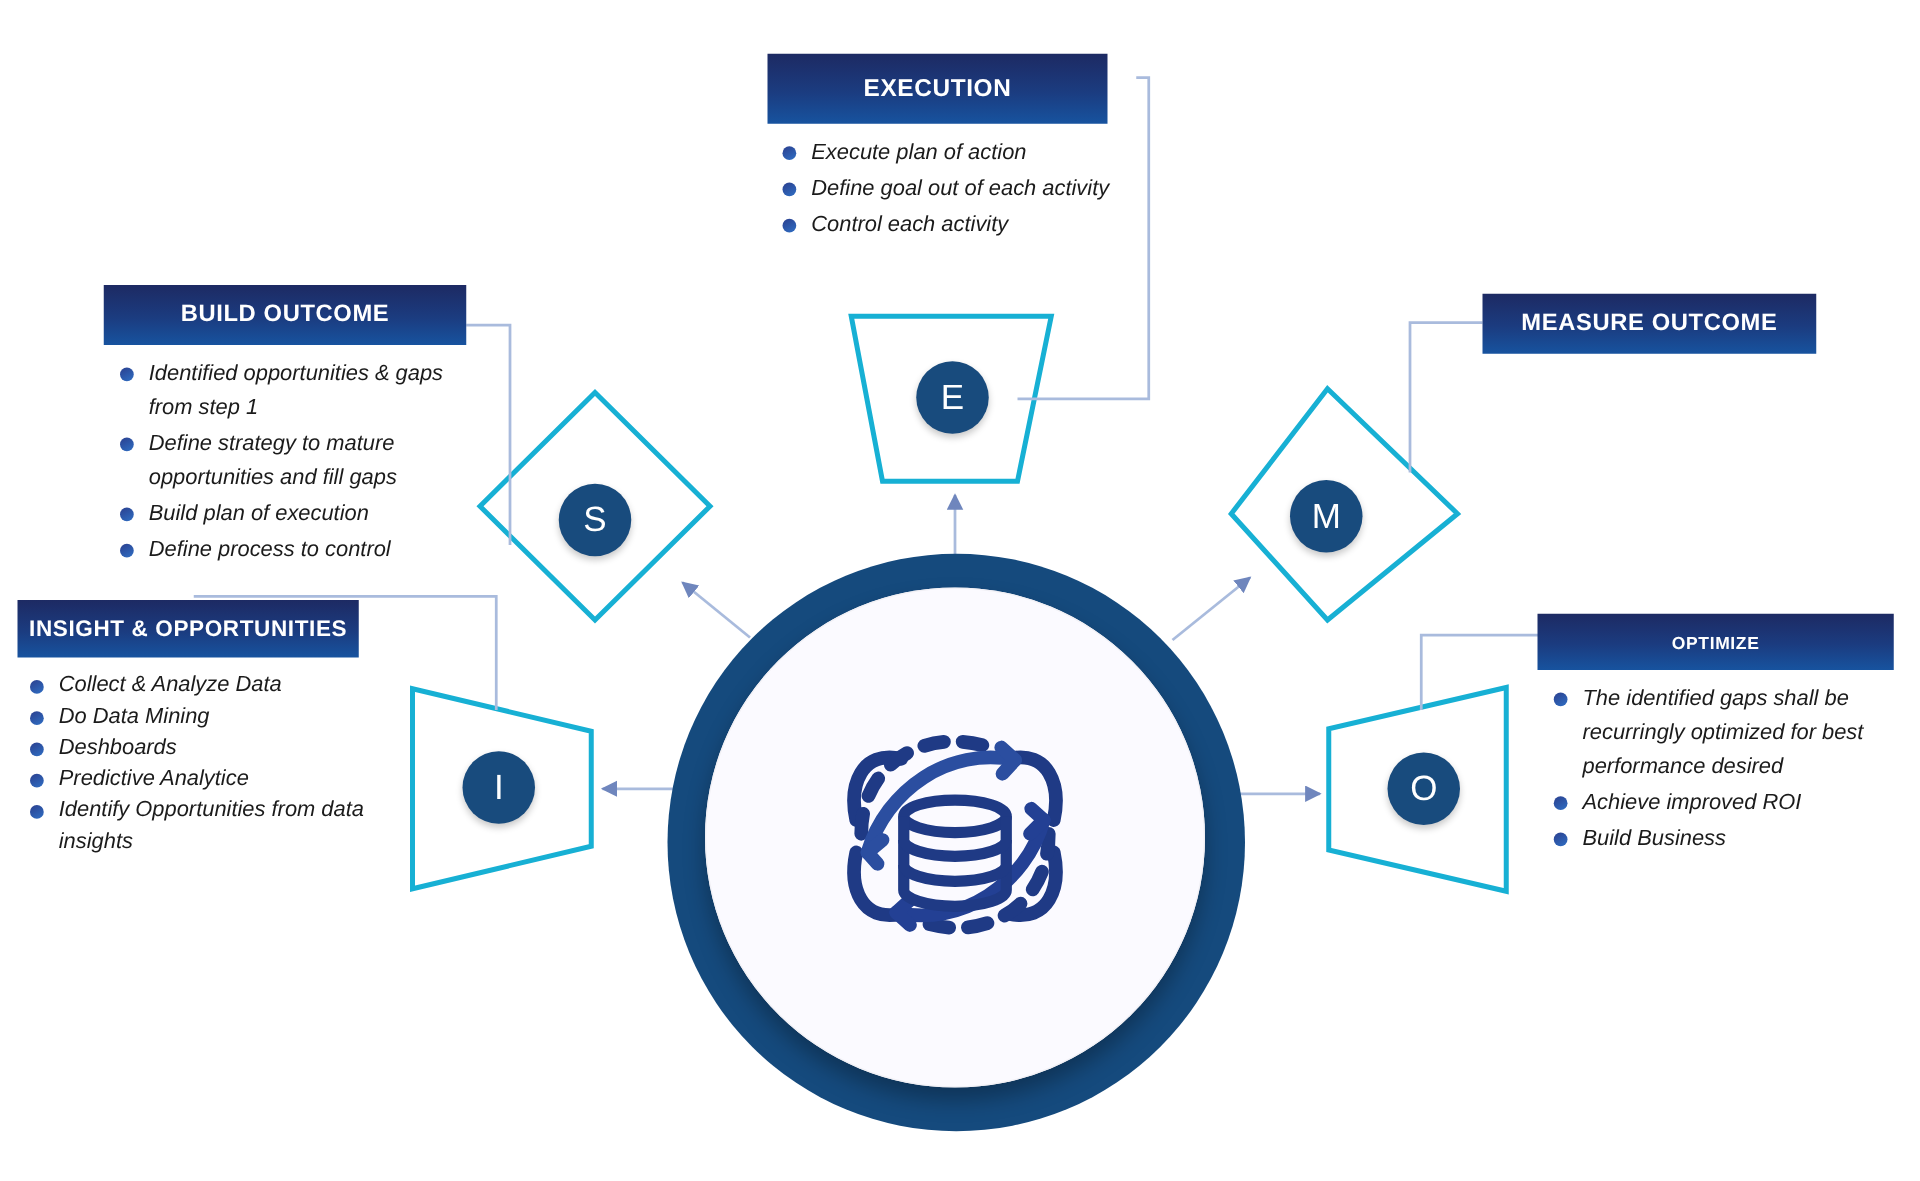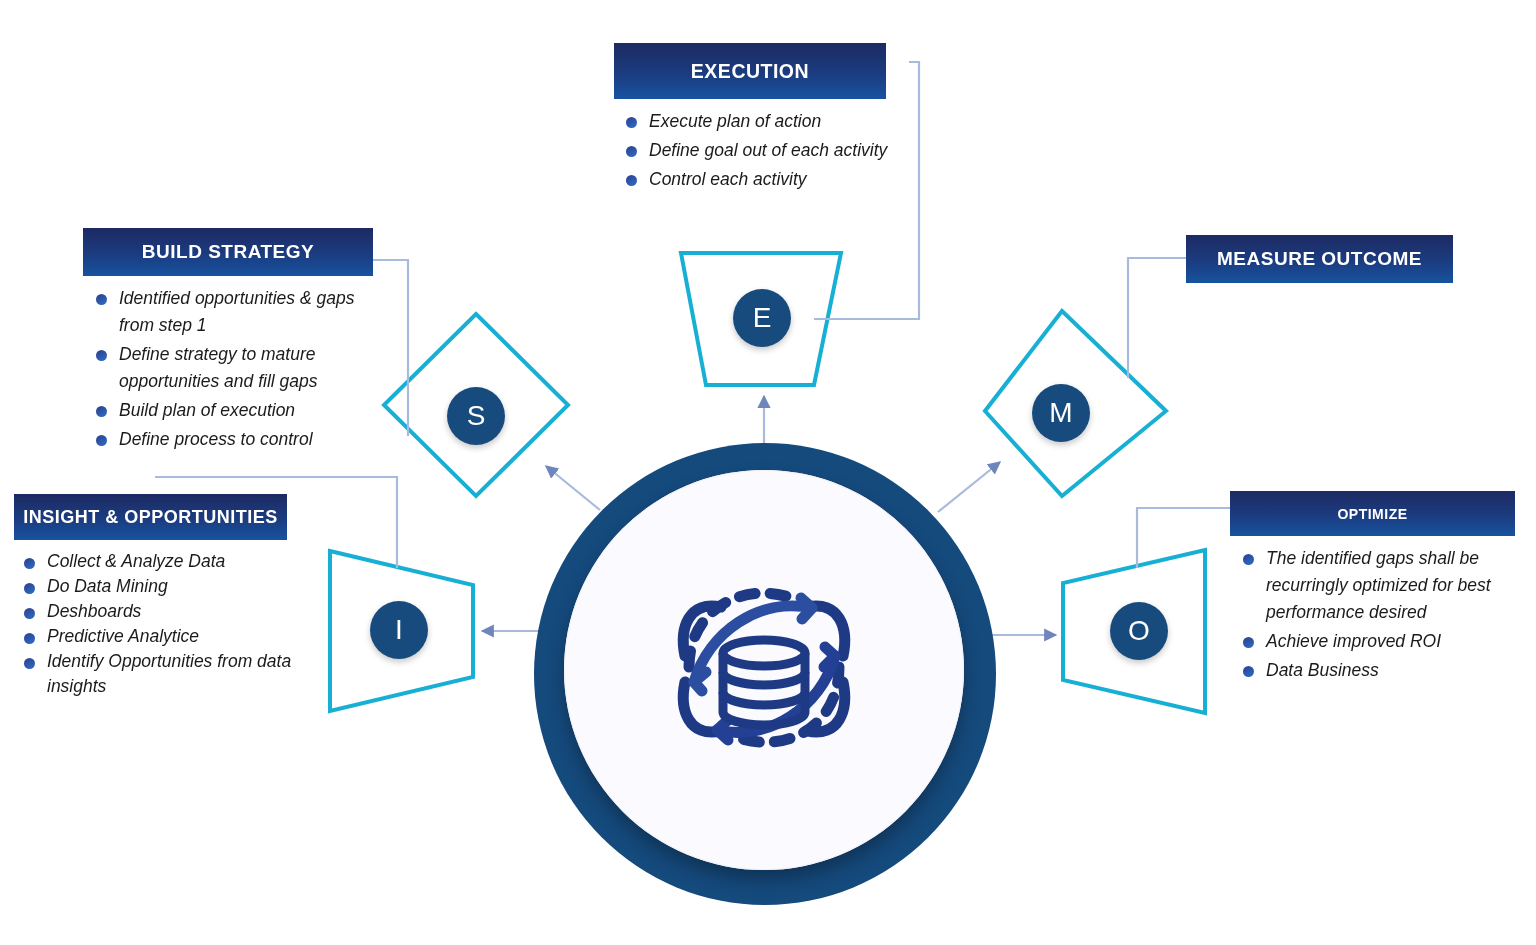--- a/index.html
+++ b/index.html
@@ -41,21 +41,21 @@
 
   
   #panel-execution { left: 614px; top: 43px; width: 300px; }
   #panel-execution .panel-head { width: 272px; height: 56px; font-size: 19.5px; }
   #panel-execution .panel-list { margin-left: 8px; }
 
   #panel-build { left: 83px; top: 228px; width: 300px; }
   #panel-build .panel-head { width: 290px; height: 48px; font-size: 19px; }
   #panel-build .panel-list { margin-left: 9px; }
 
-  #panel-insight { left: 14px; top: 494px; width: 300px; }
+  #panel-insight { left: 14px; top: 480px; width: 300px; }
   #panel-insight .panel-head { width: 273px; height: 46px; font-size: 18px; }
   #panel-insight .panel-list { margin-left: 6px; }
   #panel-insight .panel-list li { line-height: 25px; margin-bottom: 0; }
 
   #panel-measure { left: 1186px; top: 235px; width: 300px; }
   #panel-measure .panel-head { width: 267px; height: 48px; font-size: 19px; }
   #panel-measure .panel-list { margin-left: 9px; }
 
   #panel-optimize { left: 1230px; top: 491px; width: 300px; }
   #panel-optimize .panel-head { width: 285px; height: 45px; font-size: 14px; }
@@ -188,21 +188,21 @@
   <div class="panel" id="panel-execution">
     <div class="panel-head">EXECUTION</div>
     <ul class="panel-list">
       <li><span class="dot"></span><span>Execute plan of action</span></li>
       <li><span class="dot"></span><span>Define goal out of each activity</span></li>
       <li><span class="dot"></span><span>Control each activity</span></li>
     </ul>
   </div>
 
   <div class="panel" id="panel-build">
-    <div class="panel-head">BUILD STRATEGY</div>
+    <div class="panel-head">BUILD OUTCOME</div>
     <ul class="panel-list">
       <li><span class="dot"></span><span>Identified opportunities &amp; gaps from step 1</span></li>
       <li><span class="dot"></span><span>Define strategy to mature opportunities and fill gaps</span></li>
       <li><span class="dot"></span><span>Build plan of execution</span></li>
       <li><span class="dot"></span><span>Define process to control</span></li>
     </ul>
   </div>
 
   <div class="panel" id="panel-insight">
     <div class="panel-head">INSIGHT &amp; OPPORTUNITIES</div>
@@ -217,17 +217,17 @@
 
   <div class="panel" id="panel-measure">
     <div class="panel-head">MEASURE OUTCOME</div>
   </div>
 
   <div class="panel" id="panel-optimize">
     <div class="panel-head">OPTIMIZE</div>
     <ul class="panel-list">
       <li><span class="dot"></span><span>The identified gaps shall be recurringly optimized for best performance desired</span></li>
       <li><span class="dot"></span><span>Achieve improved ROI</span></li>
-      <li><span class="dot"></span><span>Data Business</span></li>
+      <li><span class="dot"></span><span>Build Business</span></li>
     </ul>
   </div>
 
 </div>
 
 </body></html>

